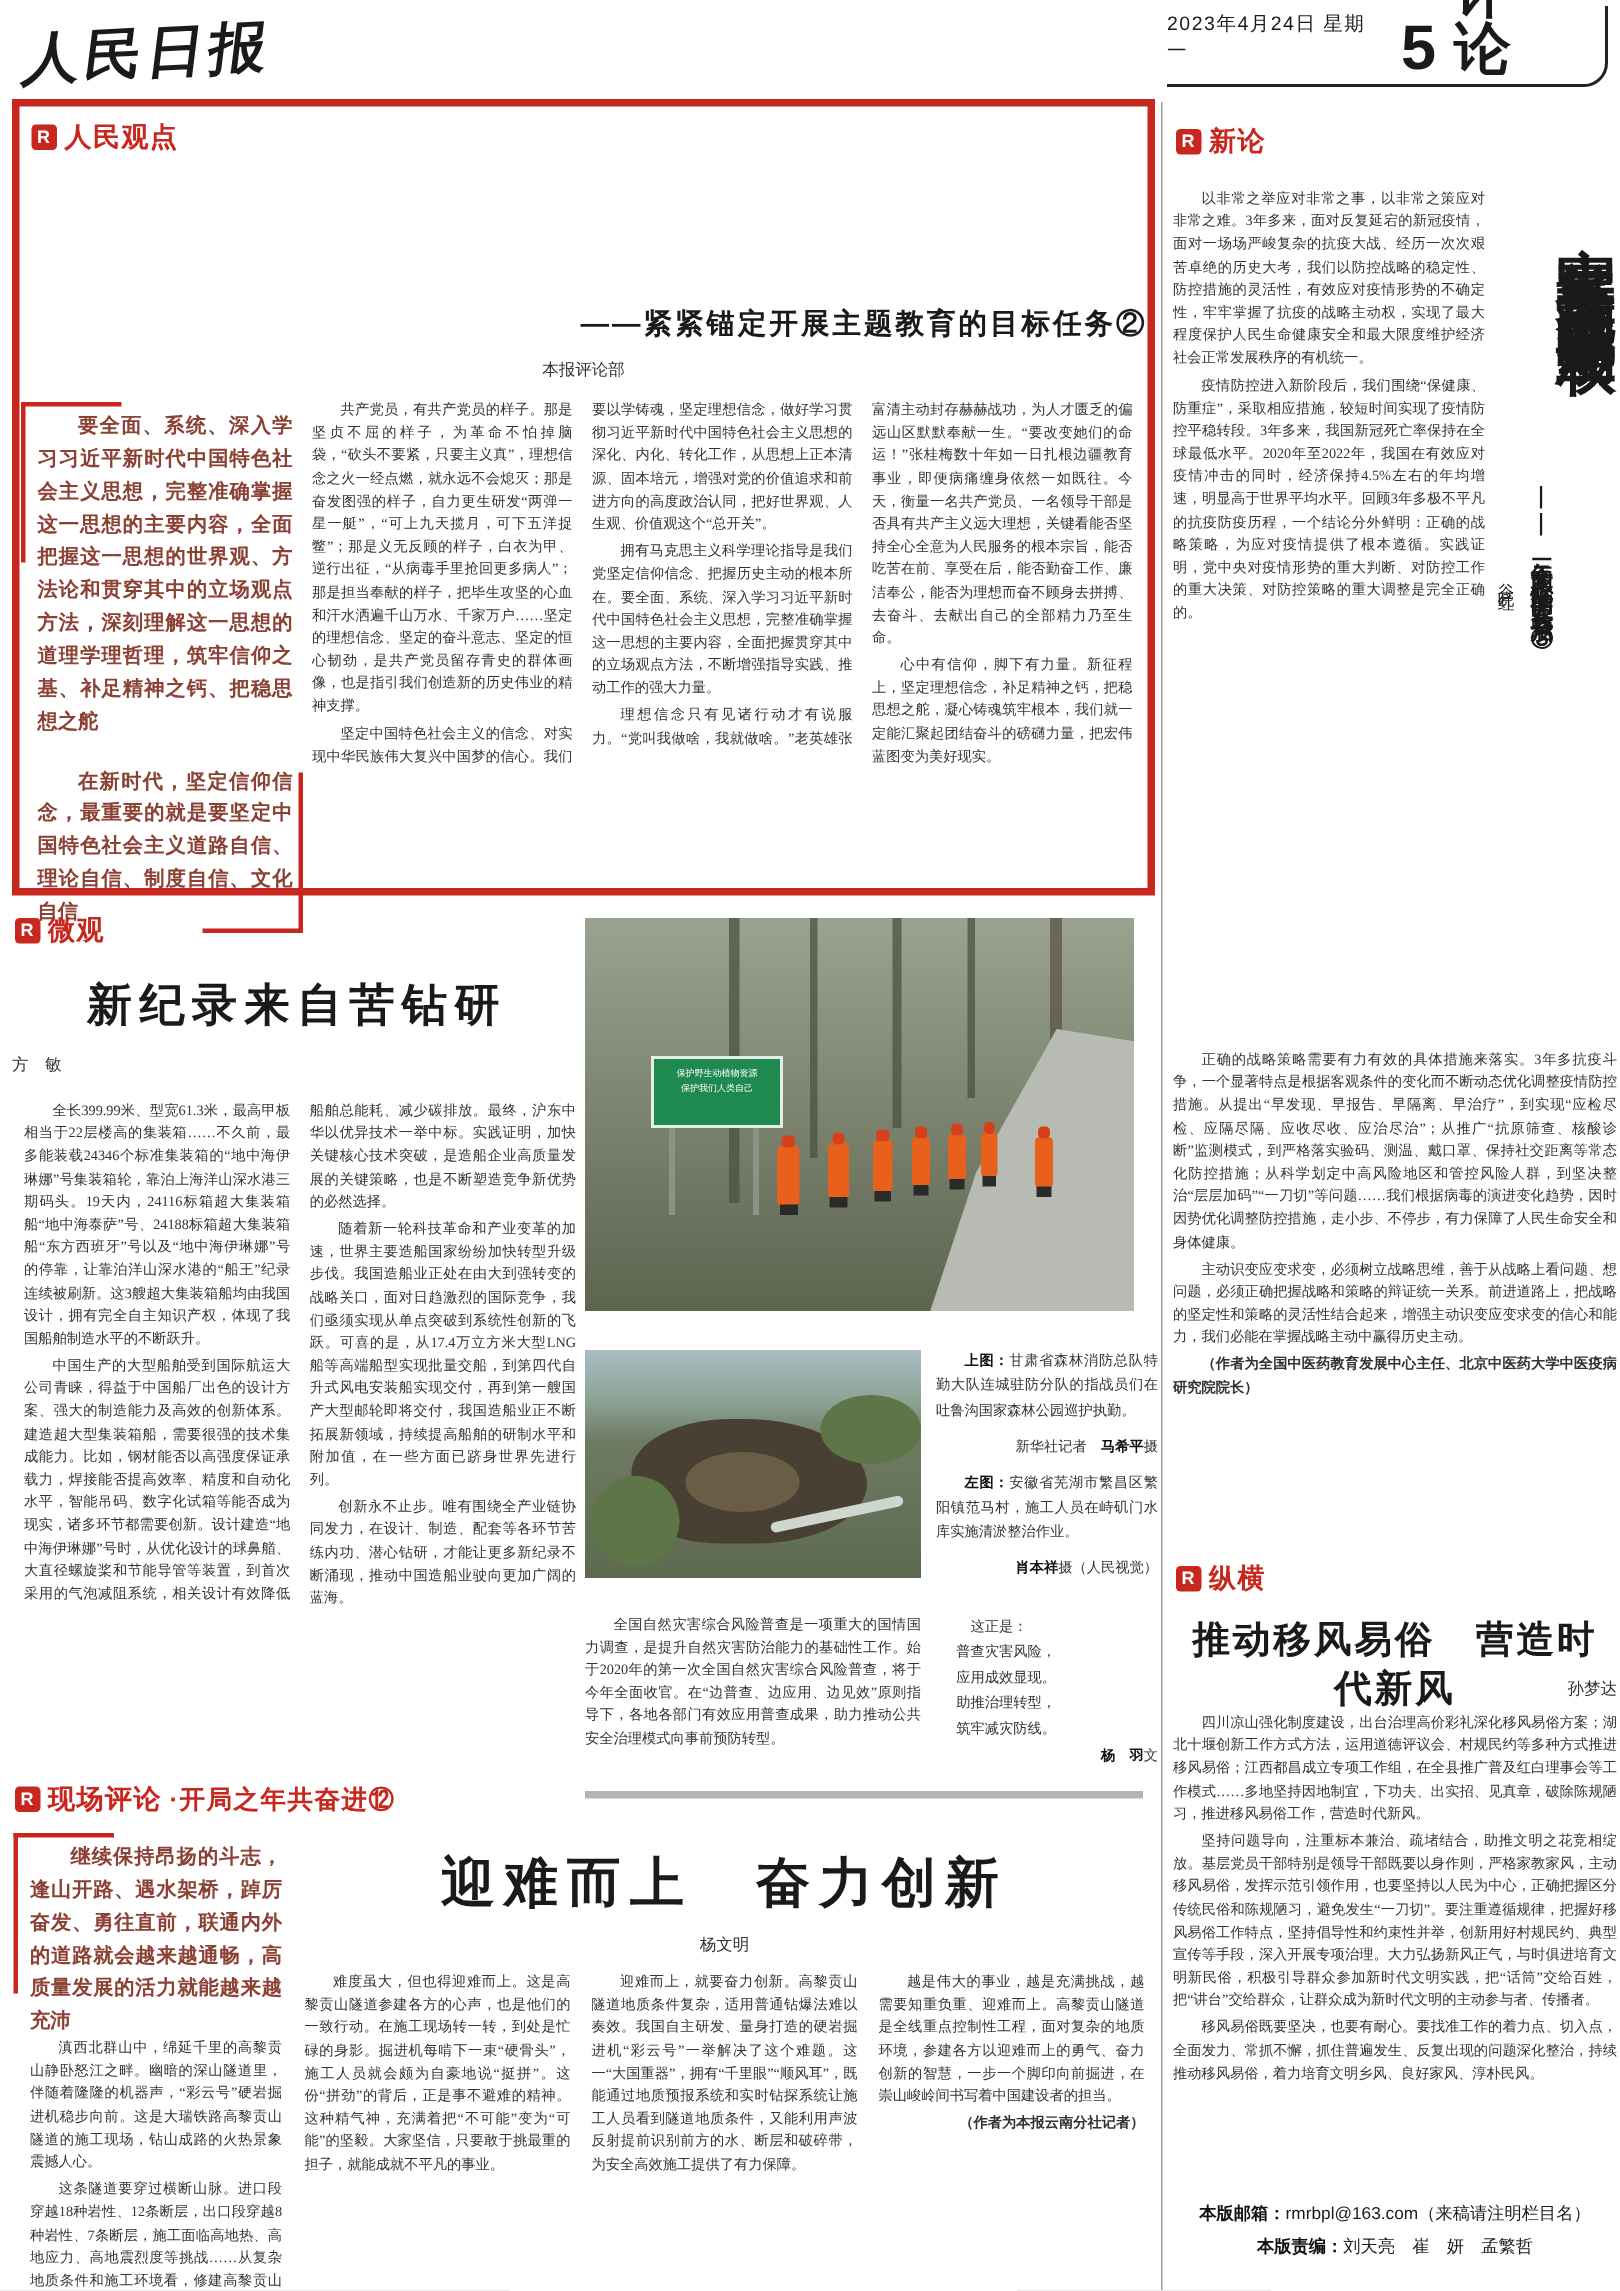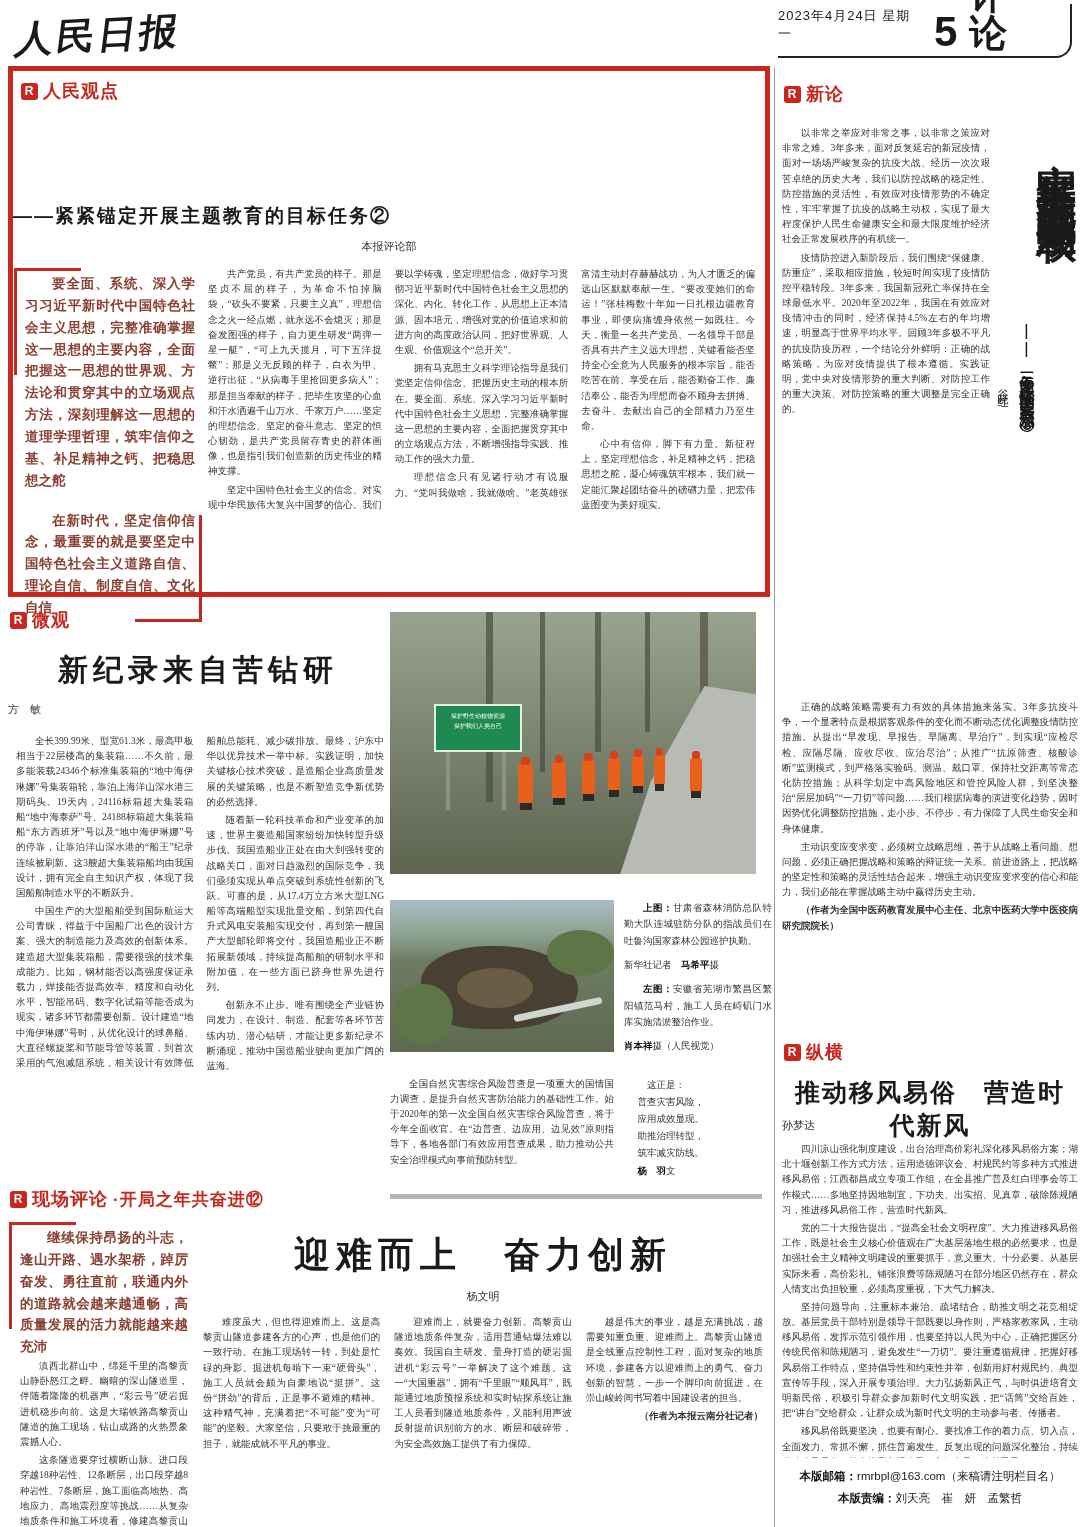--- a/index.html
+++ b/index.html
@@ -20,21 +20,21 @@
 .pagenum{font-size:42px;font-weight:bold;line-height:.95}
 .pagesec{font-size:38px;font-weight:900;letter-spacing:5px;line-height:1}
 
 .sec-label{display:flex;align-items:center;gap:5px;font-weight:900;color:var(--red);font-size:18px;letter-spacing:1px}
 .r-icon{width:17px;height:17px;background:var(--red);color:#fff;border-radius:3px;font-size:12px;
   font-weight:bold;display:flex;align-items:center;justify-content:center;flex:none}
 
 #lead{position:absolute;left:8px;top:66px;width:762px;height:531px;border:5px solid var(--red)}
 .lead-label{position:absolute;left:8px;top:8px}
 .lead-headline{position:absolute;top:58px;width:100%;text-align:center;font-size:46px;font-weight:900;letter-spacing:12px}
-.lead-subtitle{position:absolute;top:132px;width:100%;text-align:left;font-size:19px;font-weight:bold;letter-spacing:2px}
+.lead-subtitle{position:absolute;top:132px;width:100%;text-align:right;font-size:19px;font-weight:bold;letter-spacing:2px}
 .lead-byline{position:absolute;top:168px;width:100%;text-align:center;font-size:11px;font-family:"Liberation Serif",serif}
 .lead-body{position:absolute;left:12px;top:196px;right:10px;height:314px;display:flex;gap:13px}
 .pq-col{width:170px;flex:none;position:relative;padding-top:6px}
 .pq{position:relative;color:var(--maroon);font-weight:bold;font-size:13.5px;line-height:1.62;text-align:justify;text-indent:2em}
 .pq1::before{content:"";position:absolute;left:-11px;top:-5px;width:64px;height:104px;
   border-left:3px solid var(--red);border-top:3px solid var(--red)}
 .pq2{margin-top:18px}
 .pq2::after{content:"";position:absolute;right:-7px;bottom:-3px;width:64px;height:104px;
   border-right:3px solid var(--red);border-bottom:3px solid var(--red)}
 .smallbody{font-size:9.5px;line-height:1.6}
@@ -60,21 +60,21 @@
 .ff::after{content:"";position:absolute;left:10%;bottom:-6px;width:80%;height:7px;background:#2a2a2a}
 .photo2row{display:flex;margin-top:26px;gap:10px}
 .photo2{width:224px;height:152px;position:relative;overflow:hidden;flex:none;
   background:linear-gradient(180deg,#a9bdc5 0%,#8da394 22%,#6e7b62 40%,#5d6a50 100%)}
 .ph-dig{position:absolute;left:14%;top:30%;width:70%;height:55%;background:#484033;border-radius:45% 55% 50% 40%}
 .ph-dig2{position:absolute;left:30%;top:45%;width:34%;height:26%;background:#6b5c45;border-radius:50%}
 .ph-green{position:absolute;background:#5d7547;border-radius:50%}
 .ph-river{position:absolute;left:55%;top:70%;width:40%;height:7px;background:#cdd6cf;border-radius:6px;transform:rotate(-12deg)}
 .photo-captions{flex:1;font-size:9.5px;line-height:1.72}
 .photo-captions p{margin-bottom:8px}
-.credit{text-indent:0;text-align:left;margin-top:2px}
+.credit{text-indent:0;text-align:right;margin-top:2px}
 .caption-bottom{display:flex;gap:14px;margin-top:14px}
 .survey{width:224px;flex:none}
 .poem{flex:1;line-height:1.8}
 .poem p{text-indent:1em;margin:0}
 .poem .intro{text-indent:2em}
 .poem .credit{margin-top:0}
 .graybar{width:372px;height:5px;background:#b5b5b5;margin-top:14px}
 
 #scene{position:absolute;left:8px;top:1187px;width:762px;height:340px;overflow:hidden}
 .scene-label{position:absolute;left:2px;top:0;display:flex;align-items:center;gap:5px}
@@ -90,21 +90,21 @@
 .xl-upper{position:absolute;left:782px;top:126px;width:296px;height:570px;display:flex}
 .xl-text{width:208px;height:100%;overflow:hidden}
 .xl-author{writing-mode:vertical-rl;font-size:11px;letter-spacing:4px;padding-top:254px;width:20px;
   font-family:"Liberation Serif",serif;color:#222}
 .xl-sub{writing-mode:vertical-rl;font-size:15px;font-weight:bold;letter-spacing:3px;padding-top:198px;width:26px}
 .xl-head{writing-mode:vertical-rl;font-size:40px;font-weight:900;letter-spacing:5px;width:42px;line-height:1.05;padding-top:6px}
 .xl-lower{position:absolute;left:782px;top:700px;width:296px;height:302px;overflow:hidden}
 
 .zh-label{position:absolute;left:784px;top:1040px}
 .zh-head{position:absolute;left:782px;top:1076px;width:296px;text-align:center;font-size:25px;font-weight:900;letter-spacing:2px}
-.zh-author{position:absolute;left:782px;top:1118px;width:296px;text-align:left;font-size:11px;font-family:"Liberation Serif",serif}
+.zh-author{position:absolute;left:782px;top:1118px;width:296px;text-align:right;font-size:11px;font-family:"Liberation Serif",serif}
 .zh-body{position:absolute;left:782px;top:1142px;width:296px;height:316px;overflow:hidden}
 
 .footer{position:absolute;left:782px;top:1466px;width:296px;text-align:center;font-size:11.5px;line-height:1.9}
 .vrule{position:absolute;left:774px;top:68px;width:1px;height:1459px;background:#9a9a9a}
 </style>
 </head>
 <body>
 
 <div id="page">
 
@@ -247,21 +247,20 @@
   </div>
 
   <div class="sec-label zh-label">
     <span class="r-icon">R</span>
     <span>纵横</span>
   </div>
   <div class="zh-head">推动移风易俗　营造时代新风</div>
   <div class="zh-author kai">孙梦达</div>
   <div class="zh-body smallbody kai">
     <p>四川凉山强化制度建设，出台治理高价彩礼深化移风易俗方案；湖北十堰创新工作方式方法，运用道德评议会、村规民约等多种方式推进移风易俗；江西都昌成立专项工作组，在全县推广普及红白理事会等工作模式……多地坚持因地制宜，下功夫、出实招、见真章，破除陈规陋习，推进移风易俗工作，营造时代新风。</p>
-    <p>党的二十大报告提出，“提高全社会文明程度”。大力推进移风易俗工作，既是社会主义核心价值观在广大基层落地生根的必然要求，也是加强社会主义精神文明建设的重要抓手，意义重大、十分必要。从基层实际来看，高价彩礼、铺张浪费等陈规陋习在部分地区仍然存在，群众人情支出负担较重，必须高度重视，下大气力解决。</p>
     <p>坚持问题导向，注重标本兼治、疏堵结合，助推文明之花竞相绽放。基层党员干部特别是领导干部既要以身作则，严格家教家风，主动移风易俗，发挥示范引领作用，也要坚持以人民为中心，正确把握区分传统民俗和陈规陋习，避免发生“一刀切”。要注重遵循规律，把握好移风易俗工作特点，坚持倡导性和约束性并举，创新用好村规民约、典型宣传等手段，深入开展专项治理。大力弘扬新风正气，与时俱进培育文明新民俗，积极引导群众参加新时代文明实践，把“话筒”交给百姓，把“讲台”交给群众，让群众成为新时代文明的主动参与者、传播者。</p>
     <p>移风易俗既要坚决，也要有耐心。要找准工作的着力点、切入点，全面发力、常抓不懈，抓住普遍发生、反复出现的问题深化整治，持续推动移风易俗，着力培育文明乡风、良好家风、淳朴民风。</p>
 
   </div>
 
   <div class="footer">
     <div>
       <span class="b">本版邮箱：</span><span>rmrbpl@163.com</span><span>（来稿请注明栏目名）</span>
     </div>
     <div>

